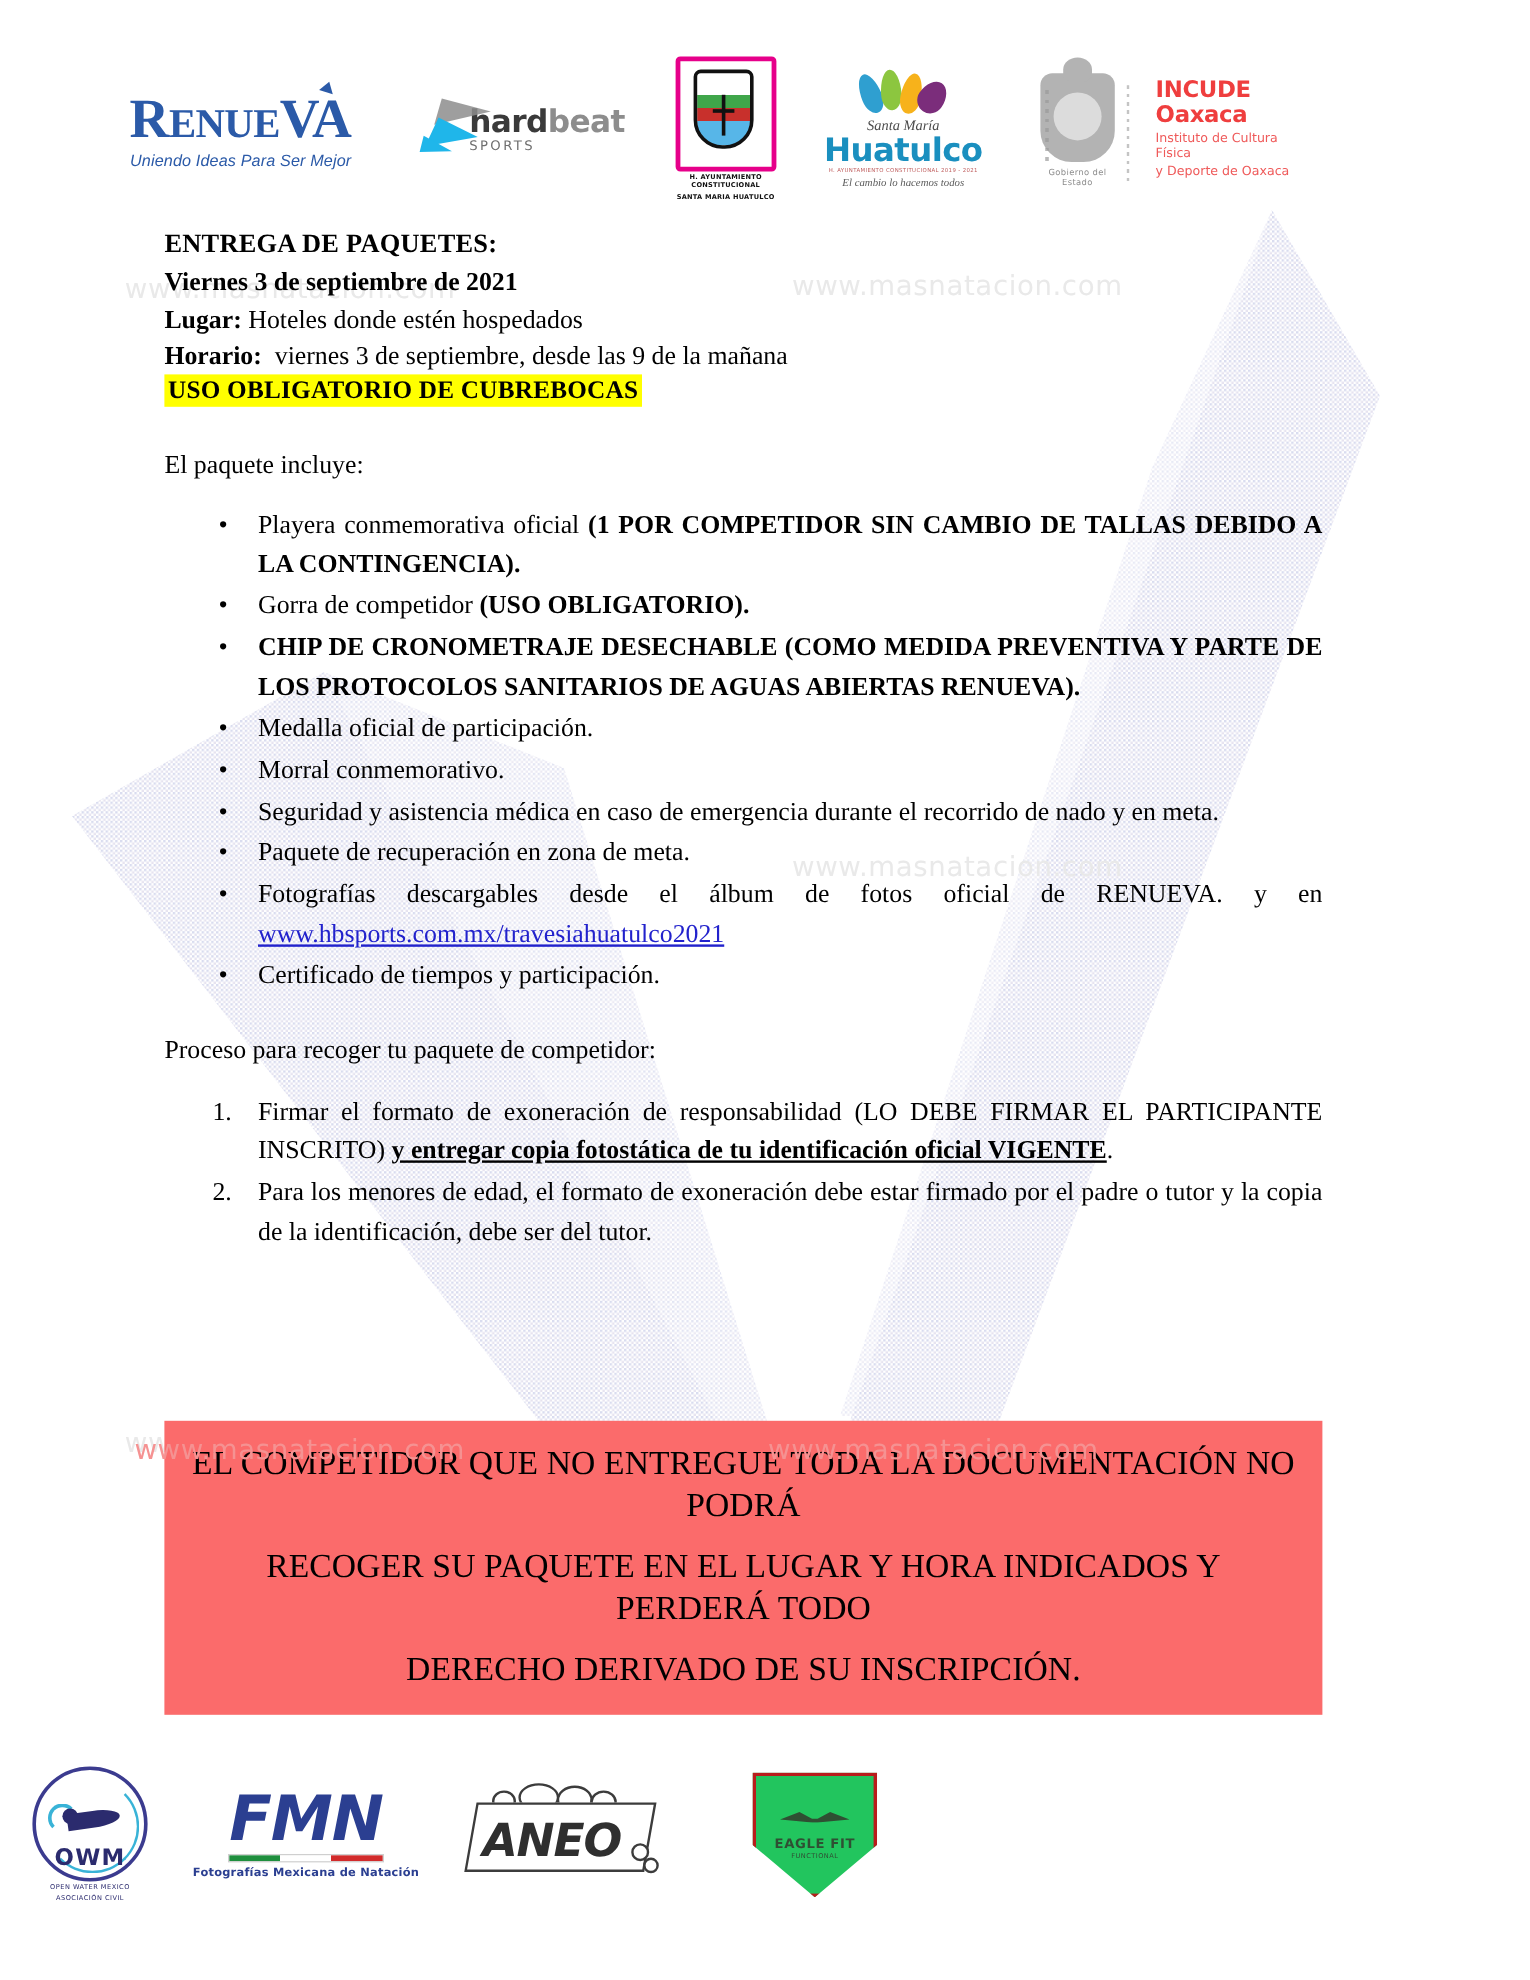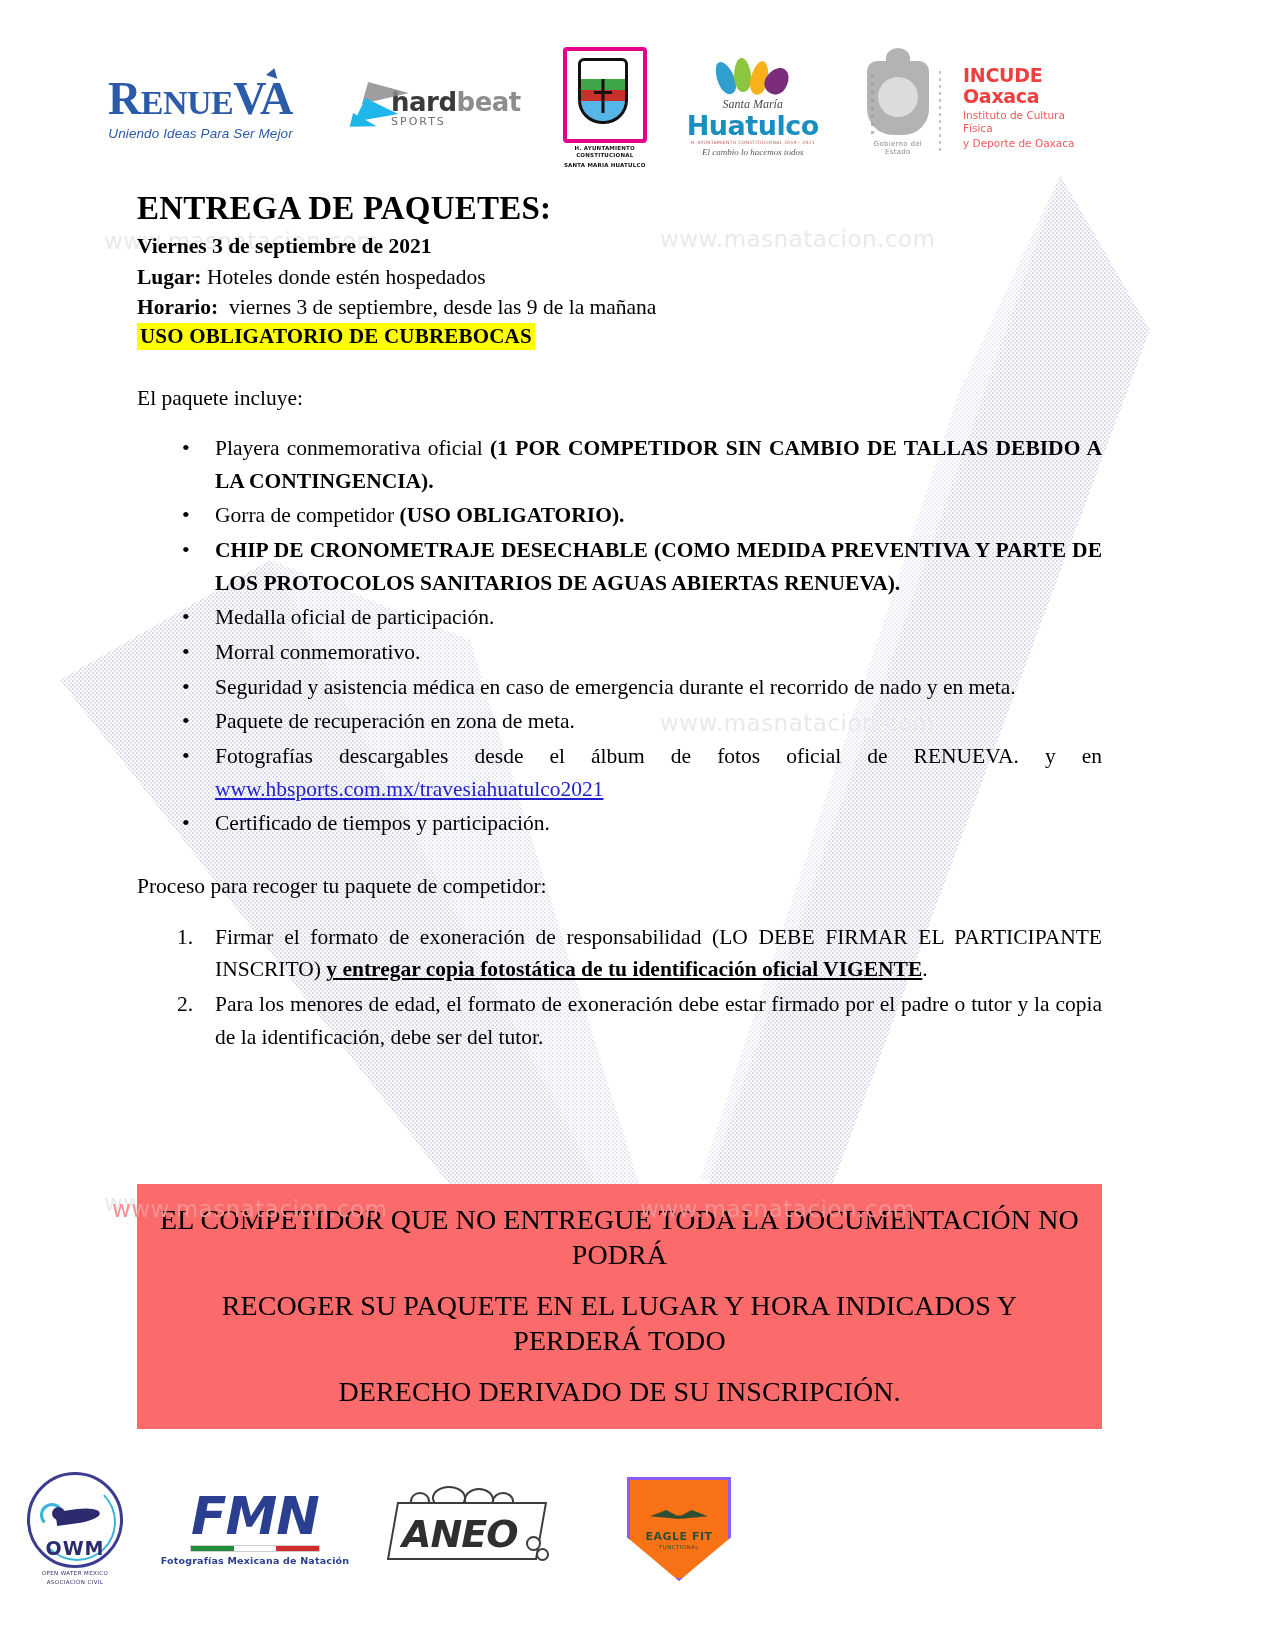--- a/index.html
+++ b/index.html
@@ -265,21 +265,21 @@
 
   
   .content {
     position: absolute;
     left: 137px;
     top: 190px;
     width: 965px;
     z-index: 4;
   }
   .doc-title {
-    font-size: 33px;
+    font-size: 22px;
     font-weight: bold;
     letter-spacing: .2px;
     margin: 0 0 4px 0;
   }
   .line {
     font-size: 21.5px;
     line-height: 1.42;
     margin: 0;
   }
   .line b { font-weight: bold; }
@@ -478,22 +478,22 @@
   }
   .aneo-bub {
     position:absolute;
     border:2px solid #3c3c3c; border-radius:50%; background:#fff;
   }
 
   .eagle { width: 170px; margin-left: 34px; text-align:center; position: relative;}
   .eagle-shield {
     width: 104px; height: 104px;
     margin: 0 auto;
-    border: 3px solid #8b5cf6;
-    background: #f97316;
+    border: 3px solid #b91c1c;
+    background: #22c55e;
     box-sizing: border-box;
     position: relative;
     clip-path: polygon(0% 0%, 100% 0%, 100% 58%, 50% 100%, 0% 58%);
   }
   .eagle-bird {
     position:absolute; left:50%; top:30px; transform:translateX(-50%);
     width:58px; height:14px;
     background:#2f4f33;
     clip-path: polygon(0% 45%, 28% 0%, 46% 40%, 54% 40%, 72% 0%, 100% 45%, 54% 62%, 46% 62%);
   }

